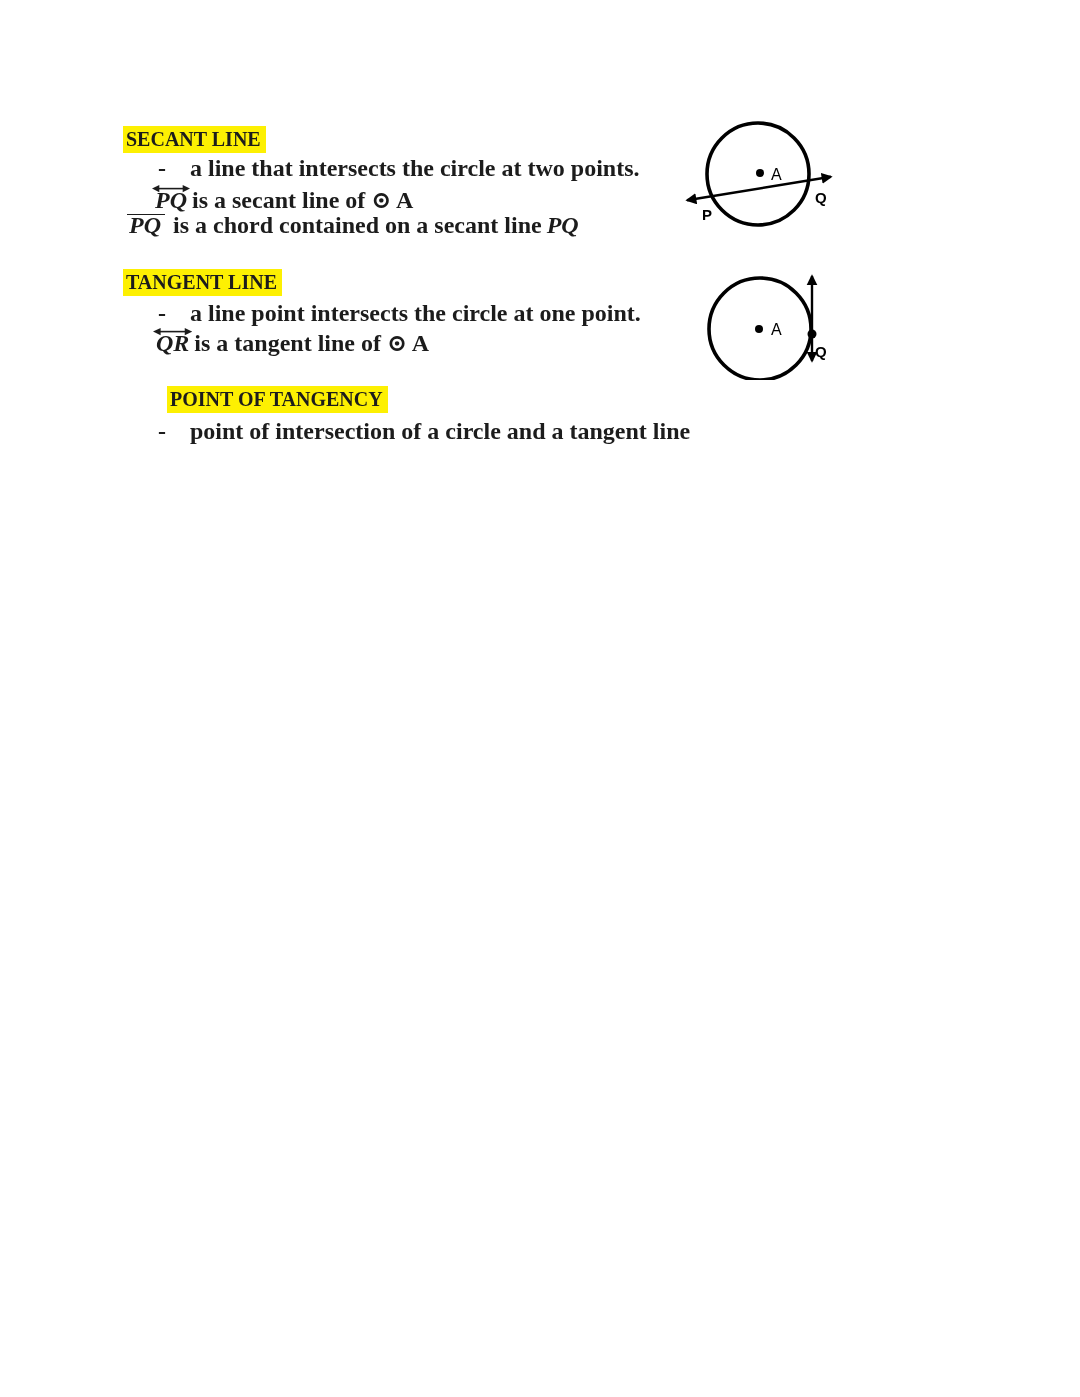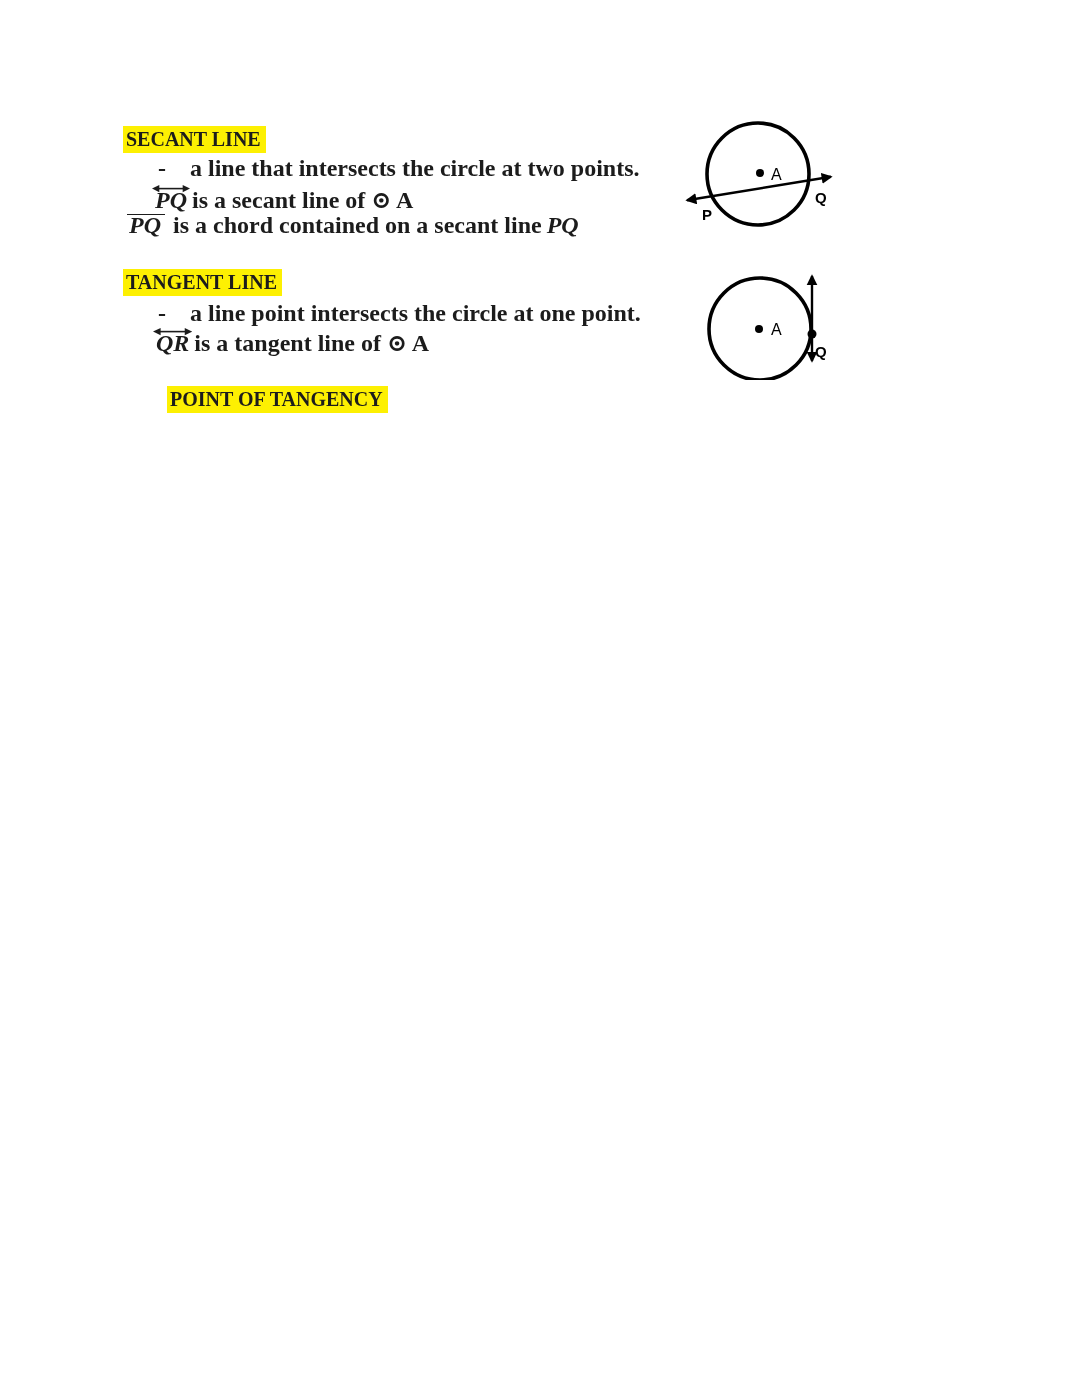--- a/index.html
+++ b/index.html
@@ -85,20 +85,23 @@
           <line x1="6" y1="4.6" x2="38" y2="4.6"></line>
           <path d="M0,4.6 L8.5,1 L8.5,8.2 Z"></path>
           <path d="M44,4.6 L35.5,1 L35.5,8.2 Z"></path>
         </svg><span>QR</span></span><span class="gap">is a tangent line of ⊙ A</span>
   </div>
 
   <div class="abs" style="left:123px;top:386px;margin-left:44px;">
     <span class="hl">POINT OF TANGENCY</span>
   </div>
 
+  <div class="abs body-line" style="left:158px;top:419px;">
+    <span class="dash">-</span><span>point of intersection of a circle and a tangent line</span>
+  </div>
 
 
   <svg class="abs diagram" style="left:660px;top:108px;" width="205" height="135" viewBox="0 0 205 135">
     <defs>
       <marker id="ah1" viewBox="0 0 10 10" refX="8.5" refY="5" markerWidth="4.6" markerHeight="4.6" orient="auto-start-reverse">
         <path d="M0,0 L10,5 L0,10 Z" fill="#000000"></path>
       </marker>
     </defs>
     <circle class="outline" cx="98" cy="66" r="51"></circle>
     <line class="geoline" x1="27" y1="92.3" x2="171" y2="68.8" marker-start="url(#ah1)" marker-end="url(#ah1)"></line>

